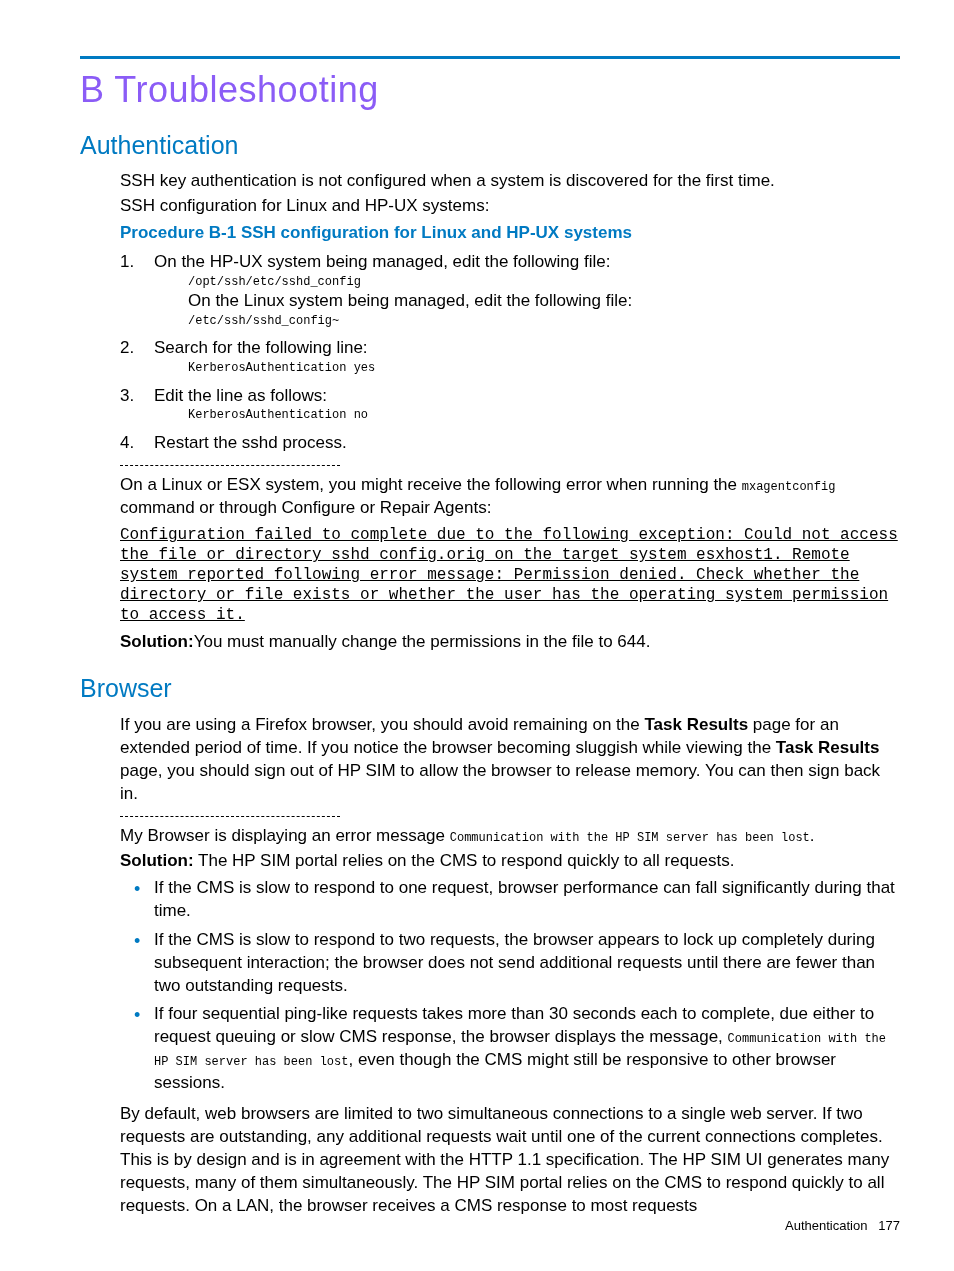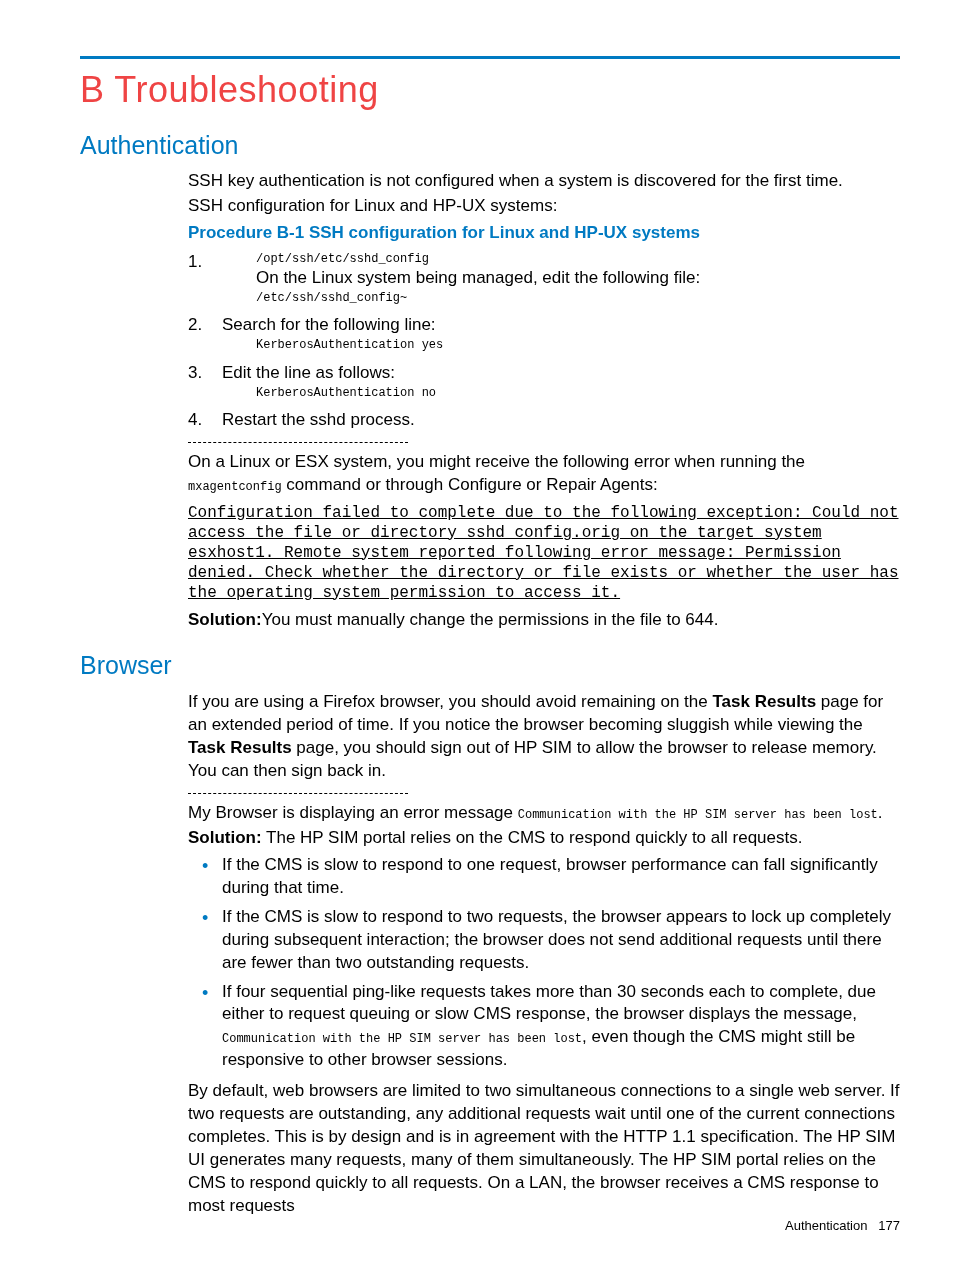--- a/index.html
+++ b/index.html
@@ -22,34 +22,34 @@
     height: 3px;
     background: #007ac2;
   }
   .page {
     position: absolute;
     top: 60px;
     left: 80px;
     right: 54px;
   }
   h1 {
-    color: #ef4444;
+    color: #8b5cf6;
     font-size: 36px;
     font-weight: 300;
     margin-top: 6px;
     margin-bottom: 14px;
     letter-spacing: 0.5px;
   }
   h2 {
     color: #007ac2;
     font-size: 25px;
     font-weight: 300;
     margin-bottom: 8px;
   }
-  .body-indent { margin-left: 108px; }
+  .body-indent { margin-left: 40px; }
   .proc-title {
     color: #007ac2;
     font-weight: 600;
     font-size: 17px;
     margin-top: 4px;
     margin-bottom: 6px;
   }
   p { margin-bottom: 2px; }
   .mono { font-family: "Courier New", monospace; font-size: 12px; }
   ol.steps {
@@ -116,20 +116,21 @@
   <h2>Authentication</h2>
 
   <div class="body-indent">
     <p>SSH key authentication is not configured when a system is discovered for the first time.</p>
     <p>SSH configuration for Linux and HP-UX systems:</p>
     <p class="proc-title">Procedure B-1 SSH configuration for Linux and HP-UX systems</p>
 
     <ol class="steps">
       <li>
         <span class="num">1.</span>
+        <span>On the HP-UX system being managed, edit the following file:</span>
         <div class="code-indent mono">/opt/ssh/etc/sshd_config</div>
         <div class="code-indent">On the Linux system being managed, edit the following file:</div>
         <div class="code-indent mono">/etc/ssh/sshd_config~</div>
       </li>
       <li>
         <span class="num">2.</span>
         <span>Search for the following line:</span>
         <div class="code-indent mono">KerberosAuthentication yes</div>
       </li>
       <li>

